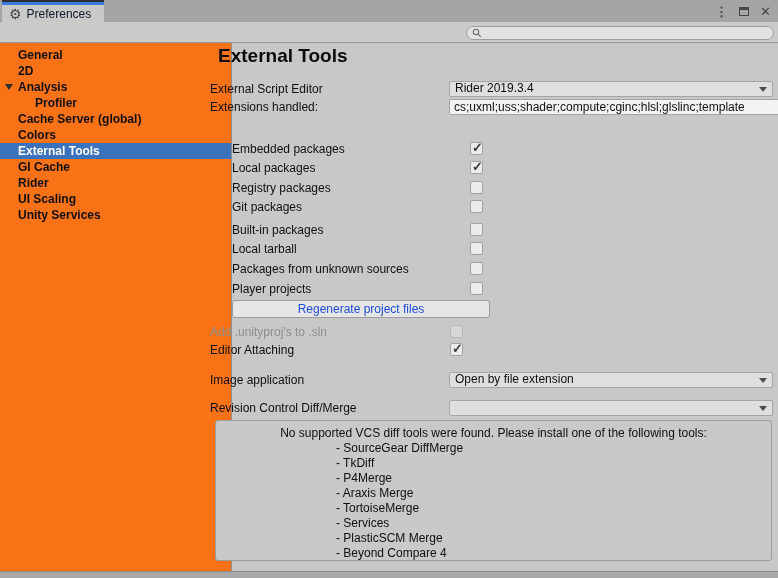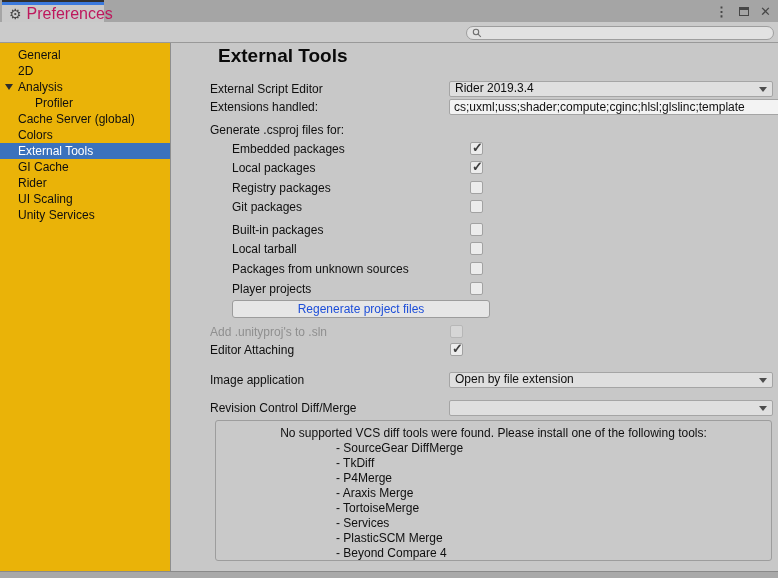--- a/index.html
+++ b/index.html
@@ -11,41 +11,41 @@
   }
   
   .titlebar{position:absolute;top:0;left:0;width:778px;height:22px;background:#a5a5a5}
   .tab{
     position:absolute;top:0;left:2px;width:102px;height:22px;box-sizing:border-box;
     background:#c9c9c9;border-top:2px solid #2f2f2f;
     box-shadow:inset 0 3px 0 #3a79dd;
     display:flex;align-items:center;gap:5px;padding:3px 0 0 7px;cursor:default;
   }
   .gear{font-size:14px;line-height:1;color:#474747}
-  .tab-label{font-size:16px;color:#be185d}
+  .tab-label{font-size:12px;color:#0f172a}
   .controls{position:absolute;right:7px;top:0;height:22px;display:flex;align-items:center;gap:11px;color:#474747}
   .ctrl-menu{font-size:13px;font-weight:bold;letter-spacing:0;cursor:pointer}
   .ctrl-max{width:10px;height:9px;box-sizing:border-box;border:1px solid #474747;border-top:3px solid #474747;cursor:pointer}
   .ctrl-close{font-size:13px;cursor:pointer}
   
   .toolbar{position:absolute;top:22px;left:0;width:778px;height:21px;box-sizing:border-box;background:#cbcbcb;border-bottom:1px solid #999}
   .searchbox{
     position:absolute;left:466px;top:4px;width:308px;height:14px;box-sizing:border-box;
     background:#e2e2e2;border:1px solid #9e9e9e;border-radius:8px;
     display:flex;align-items:center;padding:0 6px 0 5px;
   }
   .searchbox svg{flex:0 0 auto}
   .searchbox input{
     flex:1;min-width:0;height:11px;border:none;background:transparent;outline:none;
     font:11px "Liberation Sans",sans-serif;color:#222;padding:0 0 0 3px;
   }
   
   .sidebar{
-    position:absolute;top:43px;left:0;width:171px;height:528px;box-sizing:border-box;
-    border-right:1px solid #8e8e8e;padding-top:4px;background:#eab308;
+    position:absolute;top:43px;left:0;width:232px;height:528px;box-sizing:border-box;
+    border-right:1px solid #8e8e8e;padding-top:4px;background:#f97316;font-weight:bold;
   }
   .side-item{height:16px;line-height:16px;padding-left:18px;position:relative;cursor:default;white-space:nowrap}
   .side-item.indent{padding-left:35px}
   .side-item.selected{background:#3b72bd;color:#fff}
   .foldout{
     position:absolute;left:5px;top:5px;width:0;height:0;
     border-left:4px solid transparent;border-right:4px solid transparent;border-top:6px solid #2e2e2e;
   }
   
   .main{position:absolute;top:43px;left:206px;width:572px;height:528px}
@@ -142,23 +142,20 @@
       <span>Rider 2019.3.4</span>
       <span class="dd-arrow"></span>
     </div>
   </div>
 
   <div class="row" style="top:56px">
     <span class="lbl">Extensions handled:</span>
     <input class="textfield" value="cs;uxml;uss;shader;compute;cginc;hlsl;glslinc;template" style="">
   </div>
 
-  <div class="row" style="top:79px">
-    <span class="lbl">Generate .csproj files for:</span>
-  </div>
 
   <div class="row" style="top:98px">
     <span class="lbl sub">Embedded packages</span>
     <span class="checkbox" data-checked="true"></span>
   </div>
   <div class="row" style="top:117px">
     <span class="lbl sub">Local packages</span>
     <span class="checkbox" data-checked="true"></span>
   </div>
   <div class="row" style="top:137px">

